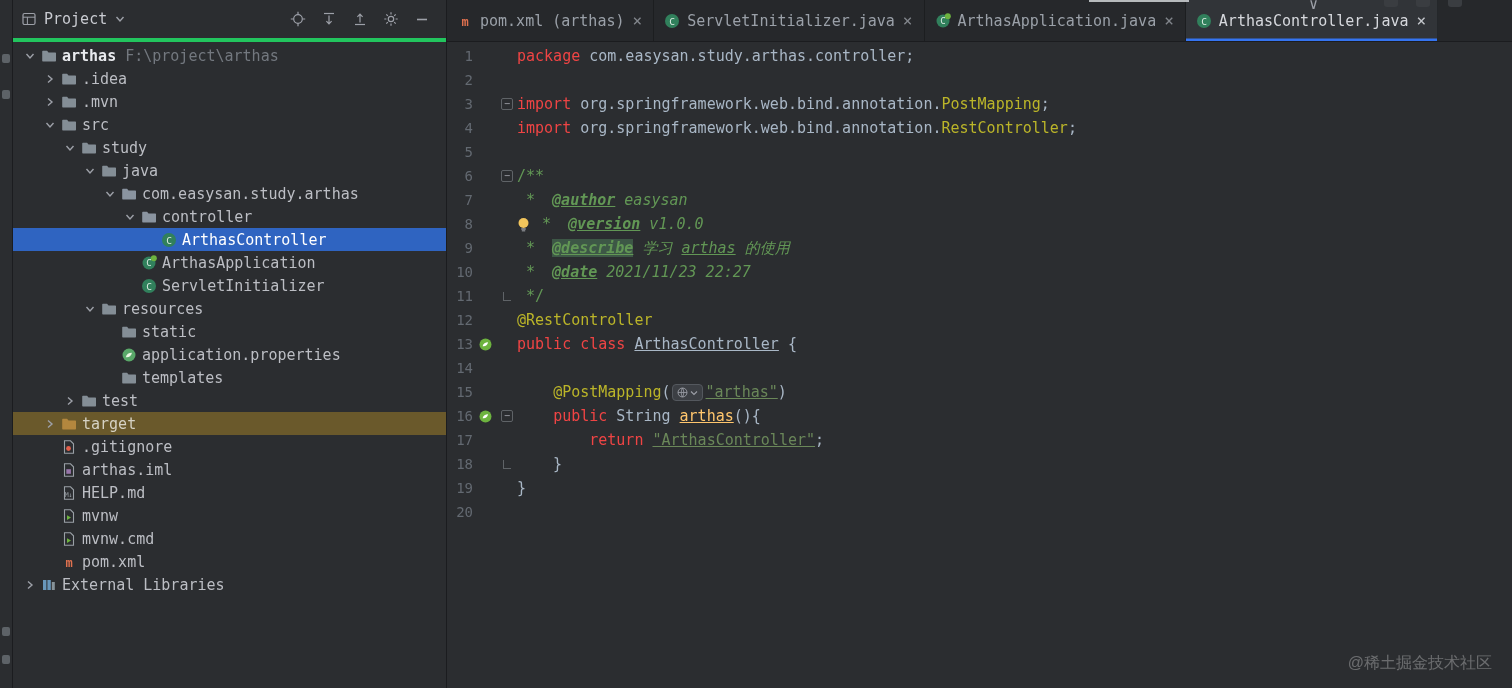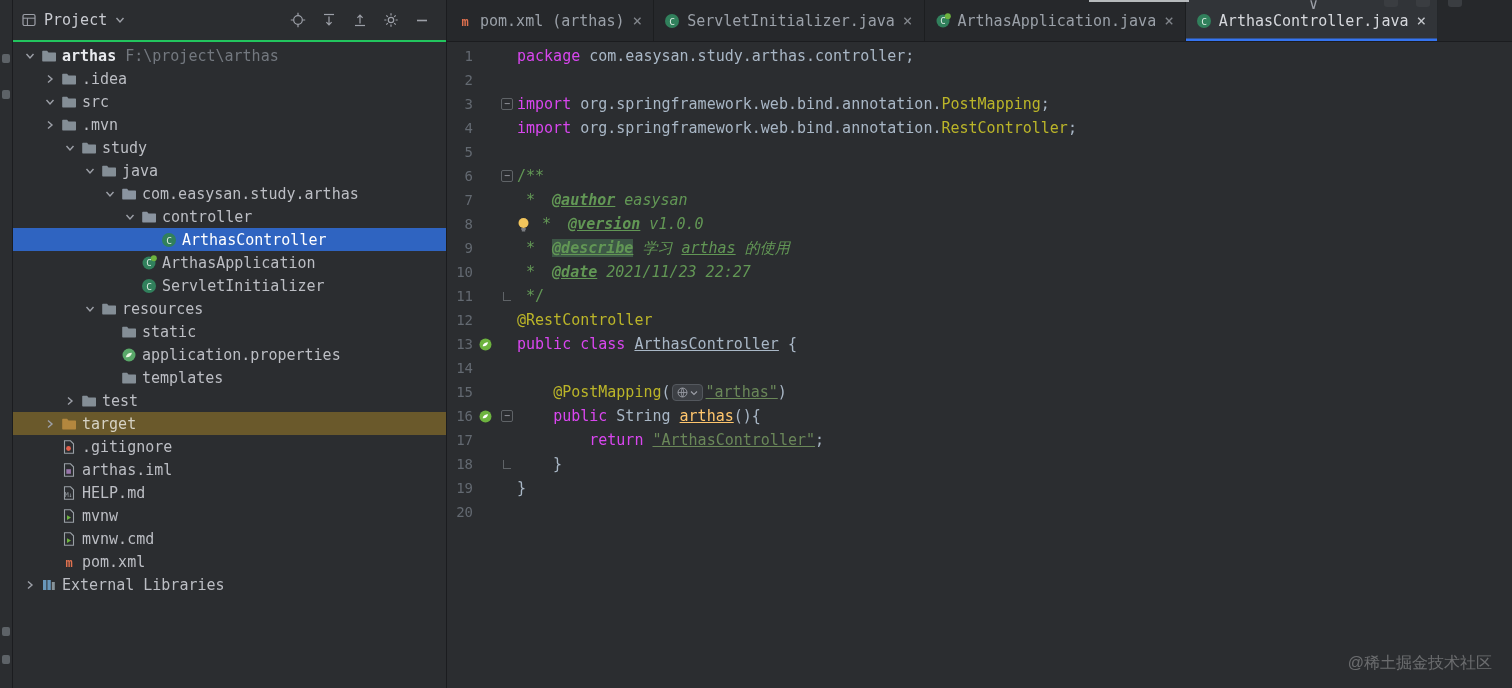--- a/index.html
+++ b/index.html
@@ -12,21 +12,21 @@
     font-size:15px;
   }
   .app { display:flex; width:100%; height:100%; }
 
   
   .tool-strip { width:13px; background:#2b2d30; border-right:1px solid #1b1c1f; position:relative; flex:none; }
   .stripe-mark { position:absolute; left:2px; width:8px; height:9px; background:#5d6267; border-radius:2px; display:block; }
 
   
   .project-panel { width:434px; background:#2b2d30; border-right:1px solid #1b1c1f; flex:none; display:flex; flex-direction:column; }
-  .panel-header { height:42px; flex:none; display:flex; align-items:center; padding:0 10px 0 8px; gap:7px; border-bottom:2px solid #22c55e; }
+  .panel-header { height:42px; flex:none; display:flex; align-items:center; padding:0 10px 0 8px; gap:7px; border-bottom:4px solid #22c55e; }
   .ph-title { color:#c9cbd1; }
   .ph-icon, .ph-chev { display:inline-flex; align-items:center; }
   .ph-actions { margin-left:auto; display:flex; gap:15px; align-items:center; padding-right:6px; }
   .ph-actions .act { display:inline-flex; width:16px; height:16px; align-items:center; justify-content:center; cursor:pointer; }
 
   .tree { flex:1; overflow:hidden; padding-top:2px; }
   .tree-row { height:23px; display:flex; align-items:center; white-space:nowrap; cursor:pointer; }
   .tree-row .chv { width:18px; flex:none; display:inline-flex; justify-content:center; align-items:center; }
   .tree-row .ticon { width:20px; flex:none; display:inline-flex; align-items:center; justify-content:center; }
   .tree-row .tlabel { padding-left:3px; color:#bcbec4; }
@@ -52,21 +52,21 @@
   .crop-sq { position:absolute; top:-7px; width:14px; height:14px; background:#3a3d41; border-radius:3px; }
 
   
   .editor { flex:1; overflow:hidden; padding-top:2px; }
   .cl { display:flex; height:24px; align-items:center; }
   .ln { width:26px; flex:none; text-align:right; color:#636971; font-size:14px; user-select:none; }
   .gi { width:24px; flex:none; display:flex; justify-content:center; align-items:center; }
   .gf { width:20px; flex:none; display:flex; justify-content:center; align-items:center; }
   .ct { white-space:pre; flex:1; min-width:0; }
 
-  .kw  { color:#d946ef; }
+  .kw  { color:#ef4444; }
   .pl  { color:#a9b7c6; }
   .str { color:#6a8759; }
   .ann { color:#bbb529; }
   .cmt { color:#629755; }
   .cmti{ color:#629755; font-style:italic; }
   .tag { color:#629755; font-style:italic; font-weight:bold; text-decoration:underline;margin-left:8px; }
   .mth { color:#ffc66d; }
   .u   { text-decoration:underline; }
   .hl  { background:#3d5746; }
 
@@ -167,42 +167,42 @@
           <span class="ticon">
             <svg width="16" height="16" viewBox="0 0 16 16">
               <path d="M1.2 3.4c0-.4.3-.7.7-.7h4.2l1.4 1.7h6.8c.4 0 .7.3.7.7v7.7c0 .4-.3.7-.7.7H1.9c-.4 0-.7-.3-.7-.7V3.4z" fill="#848e96"></path>
             </svg>
           </span>
           <span class="tlabel">.idea</span>
   </div>
         <div class="tree-row" style="padding-left:28px">
     <span class="chv">
             <svg width="12" height="12" viewBox="0 0 12 12">
+              <polyline points="4,2.5 8,6 4,9.5" fill="none" stroke="#9da0a8" stroke-width="1.4"></polyline>
+            </svg>
+          </span>
+          <span class="ticon">
+            <svg width="16" height="16" viewBox="0 0 16 16">
+              <path d="M1.2 3.4c0-.4.3-.7.7-.7h4.2l1.4 1.7h6.8c.4 0 .7.3.7.7v7.7c0 .4-.3.7-.7.7H1.9c-.4 0-.7-.3-.7-.7V3.4z" fill="#848e96"></path>
+            </svg>
+          </span>
+          <span class="tlabel">.mvn</span>
+  </div>
+        <div class="tree-row" style="padding-left:28px">
+    <span class="chv">
+            <svg width="12" height="12" viewBox="0 0 12 12">
               <polyline points="2.5,4 6,8 9.5,4" fill="none" stroke="#9da0a8" stroke-width="1.4"></polyline>
             </svg>
           </span>
           <span class="ticon">
             <svg width="16" height="16" viewBox="0 0 16 16">
               <path d="M1.2 3.4c0-.4.3-.7.7-.7h4.2l1.4 1.7h6.8c.4 0 .7.3.7.7v7.7c0 .4-.3.7-.7.7H1.9c-.4 0-.7-.3-.7-.7V3.4z" fill="#848e96"></path>
             </svg>
           </span>
           <span class="tlabel">src</span>
-  </div>
-        <div class="tree-row" style="padding-left:28px">
-    <span class="chv">
-            <svg width="12" height="12" viewBox="0 0 12 12">
-              <polyline points="4,2.5 8,6 4,9.5" fill="none" stroke="#9da0a8" stroke-width="1.4"></polyline>
-            </svg>
-          </span>
-          <span class="ticon">
-            <svg width="16" height="16" viewBox="0 0 16 16">
-              <path d="M1.2 3.4c0-.4.3-.7.7-.7h4.2l1.4 1.7h6.8c.4 0 .7.3.7.7v7.7c0 .4-.3.7-.7.7H1.9c-.4 0-.7-.3-.7-.7V3.4z" fill="#848e96"></path>
-            </svg>
-          </span>
-          <span class="tlabel">.mvn</span>
   </div>
         <div class="tree-row" style="padding-left:48px">
     <span class="chv">
             <svg width="12" height="12" viewBox="0 0 12 12">
               <polyline points="2.5,4 6,8 9.5,4" fill="none" stroke="#9da0a8" stroke-width="1.4"></polyline>
             </svg>
           </span>
           <span class="ticon">
             <svg width="16" height="16" viewBox="0 0 16 16">
               <path d="M1.2 3.4c0-.4.3-.7.7-.7h4.2l1.4 1.7h6.8c.4 0 .7.3.7.7v7.7c0 .4-.3.7-.7.7H1.9c-.4 0-.7-.3-.7-.7V3.4z" fill="#848e96"></path>

